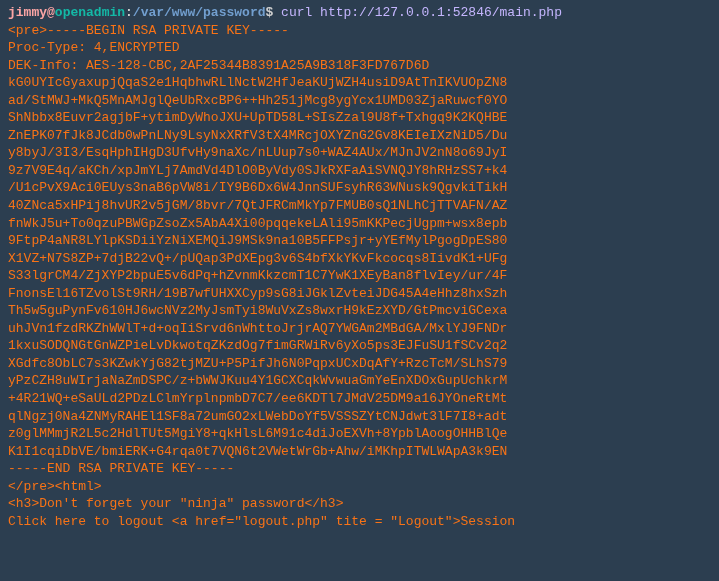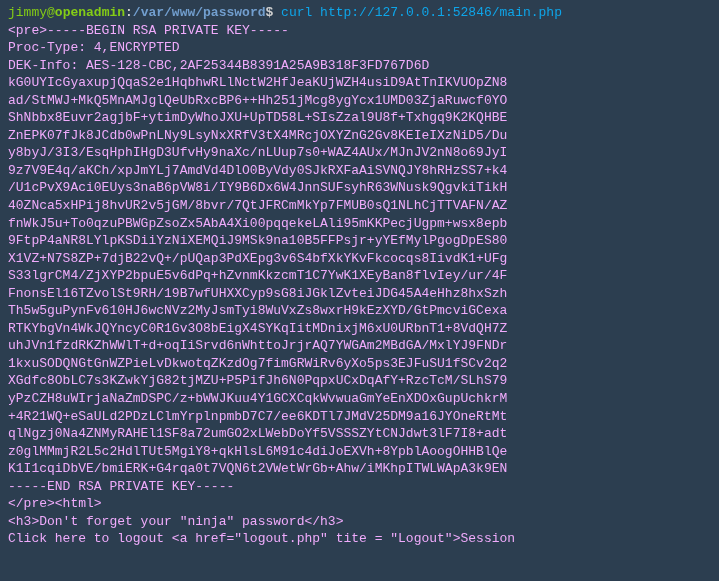--- a/index.html
+++ b/index.html
@@ -12,44 +12,44 @@
       color: #d0d0d0;
       font-family: 'Courier New', monospace;
       font-size: 13px;
       padding: 4px 8px;
       line-height: 1.35;
       width: 719px;
       height: 581px;
       overflow: hidden;
     }
     .prompt-user {
-      color: #84cc16;
-      font-weight: normal;
+      color: #fca5a5;
+      font-weight: bold;
     }
     .prompt-host {
-      color: #84cc16;
+      color: #14b8a6;
       font-weight: bold;
     }
     .prompt-colon {
       color: #d0d0d0;
       font-weight: bold;
     }
     .prompt-path {
       color: #729fcf;
       font-weight: bold;
     }
     .prompt-dollar {
       color: #d0d0d0;
       font-weight: bold;
     }
     .command {
-      color: #0ea5e9;
+      color: #c4b5fd;
     }
     .output {
-      color: #f0abfc;
+      color: #f97316;
       white-space: pre-wrap;
       word-break: break-all;
     }
     .line {
       white-space: pre-wrap;
       word-break: break-all;
     }
   </style>
 </head>
 <body>
@@ -67,21 +67,20 @@
     <div class="output">y8byJ/3I3/EsqHphIHgD3UfvHy9naXc/nLUup7s0+WAZ4AUx/MJnJV2nN8o69JyI</div>
     <div class="output">9z7V9E4q/aKCh/xpJmYLj7AmdVd4DlO0ByVdy0SJkRXFaAiSVNQJY8hRHzSS7+k4</div>
     <div class="output">/U1cPvX9Aci0EUys3naB6pVW8i/IY9B6Dx6W4JnnSUFsyhR63WNusk9QgvkiTikH</div>
     <div class="output">40ZNca5xHPij8hvUR2v5jGM/8bvr/7QtJFRCmMkYp7FMUB0sQ1NLhCjTTVAFN/AZ</div>
     <div class="output">fnWkJ5u+To0qzuPBWGpZsoZx5AbA4Xi00pqqekeLAli95mKKPecjUgpm+wsx8epb</div>
     <div class="output">9FtpP4aNR8LYlpKSDiiYzNiXEMQiJ9MSk9na10B5FFPsjr+yYEfMylPgogDpES80</div>
     <div class="output">X1VZ+N7S8ZP+7djB22vQ+/pUQap3PdXEpg3v6S4bfXkYKvFkcocqs8IivdK1+UFg</div>
     <div class="output">S33lgrCM4/ZjXYP2bpuE5v6dPq+hZvnmKkzcmT1C7YwK1XEyBan8flvIey/ur/4F</div>
     <div class="output">FnonsEl16TZvolSt9RH/19B7wfUHXXCyp9sG8iJGklZvteiJDG45A4eHhz8hxSzh</div>
     <div class="output">Th5w5guPynFv610HJ6wcNVz2MyJsmTyi8WuVxZs8wxrH9kEzXYD/GtPmcviGCexa</div>
-    <div class="output">RTKYbgVn4WkJQYncyC0R1Gv3O8bEigX4SYKqIitMDnixjM6xU0URbnT1+8VdQH7Z</div>
     <div class="output">uhJVn1fzdRKZhWWlT+d+oqIiSrvd6nWhttoJrjrAQ7YWGAm2MBdGA/MxlYJ9FNDr</div>
     <div class="output">1kxuSODQNGtGnWZPieLvDkwotqZKzdOg7fimGRWiRv6yXo5ps3EJFuSU1fSCv2q2</div>
     <div class="output">XGdfc8ObLC7s3KZwkYjG82tjMZU+P5PifJh6N0PqpxUCxDqAfY+RzcTcM/SLhS79</div>
     <div class="output">yPzCZH8uWIrjaNaZmDSPC/z+bWWJKuu4Y1GCXCqkWvwuaGmYeEnXDOxGupUchkrM</div>
     <div class="output">+4R21WQ+eSaULd2PDzLClmYrplnpmbD7C7/ee6KDTl7JMdV25DM9a16JYOneRtMt</div>
     <div class="output">qlNgzj0Na4ZNMyRAHEl1SF8a72umGO2xLWebDoYf5VSSSZYtCNJdwt3lF7I8+adt</div>
     <div class="output">z0glMMmjR2L5c2HdlTUt5MgiY8+qkHlsL6M91c4diJoEXVh+8YpblAoogOHHBlQe</div>
     <div class="output">K1I1cqiDbVE/bmiERK+G4rqa0t7VQN6t2VWetWrGb+Ahw/iMKhpITWLWApA3k9EN</div>
   </div>
 <div class="output">-----END RSA PRIVATE KEY-----</div>

